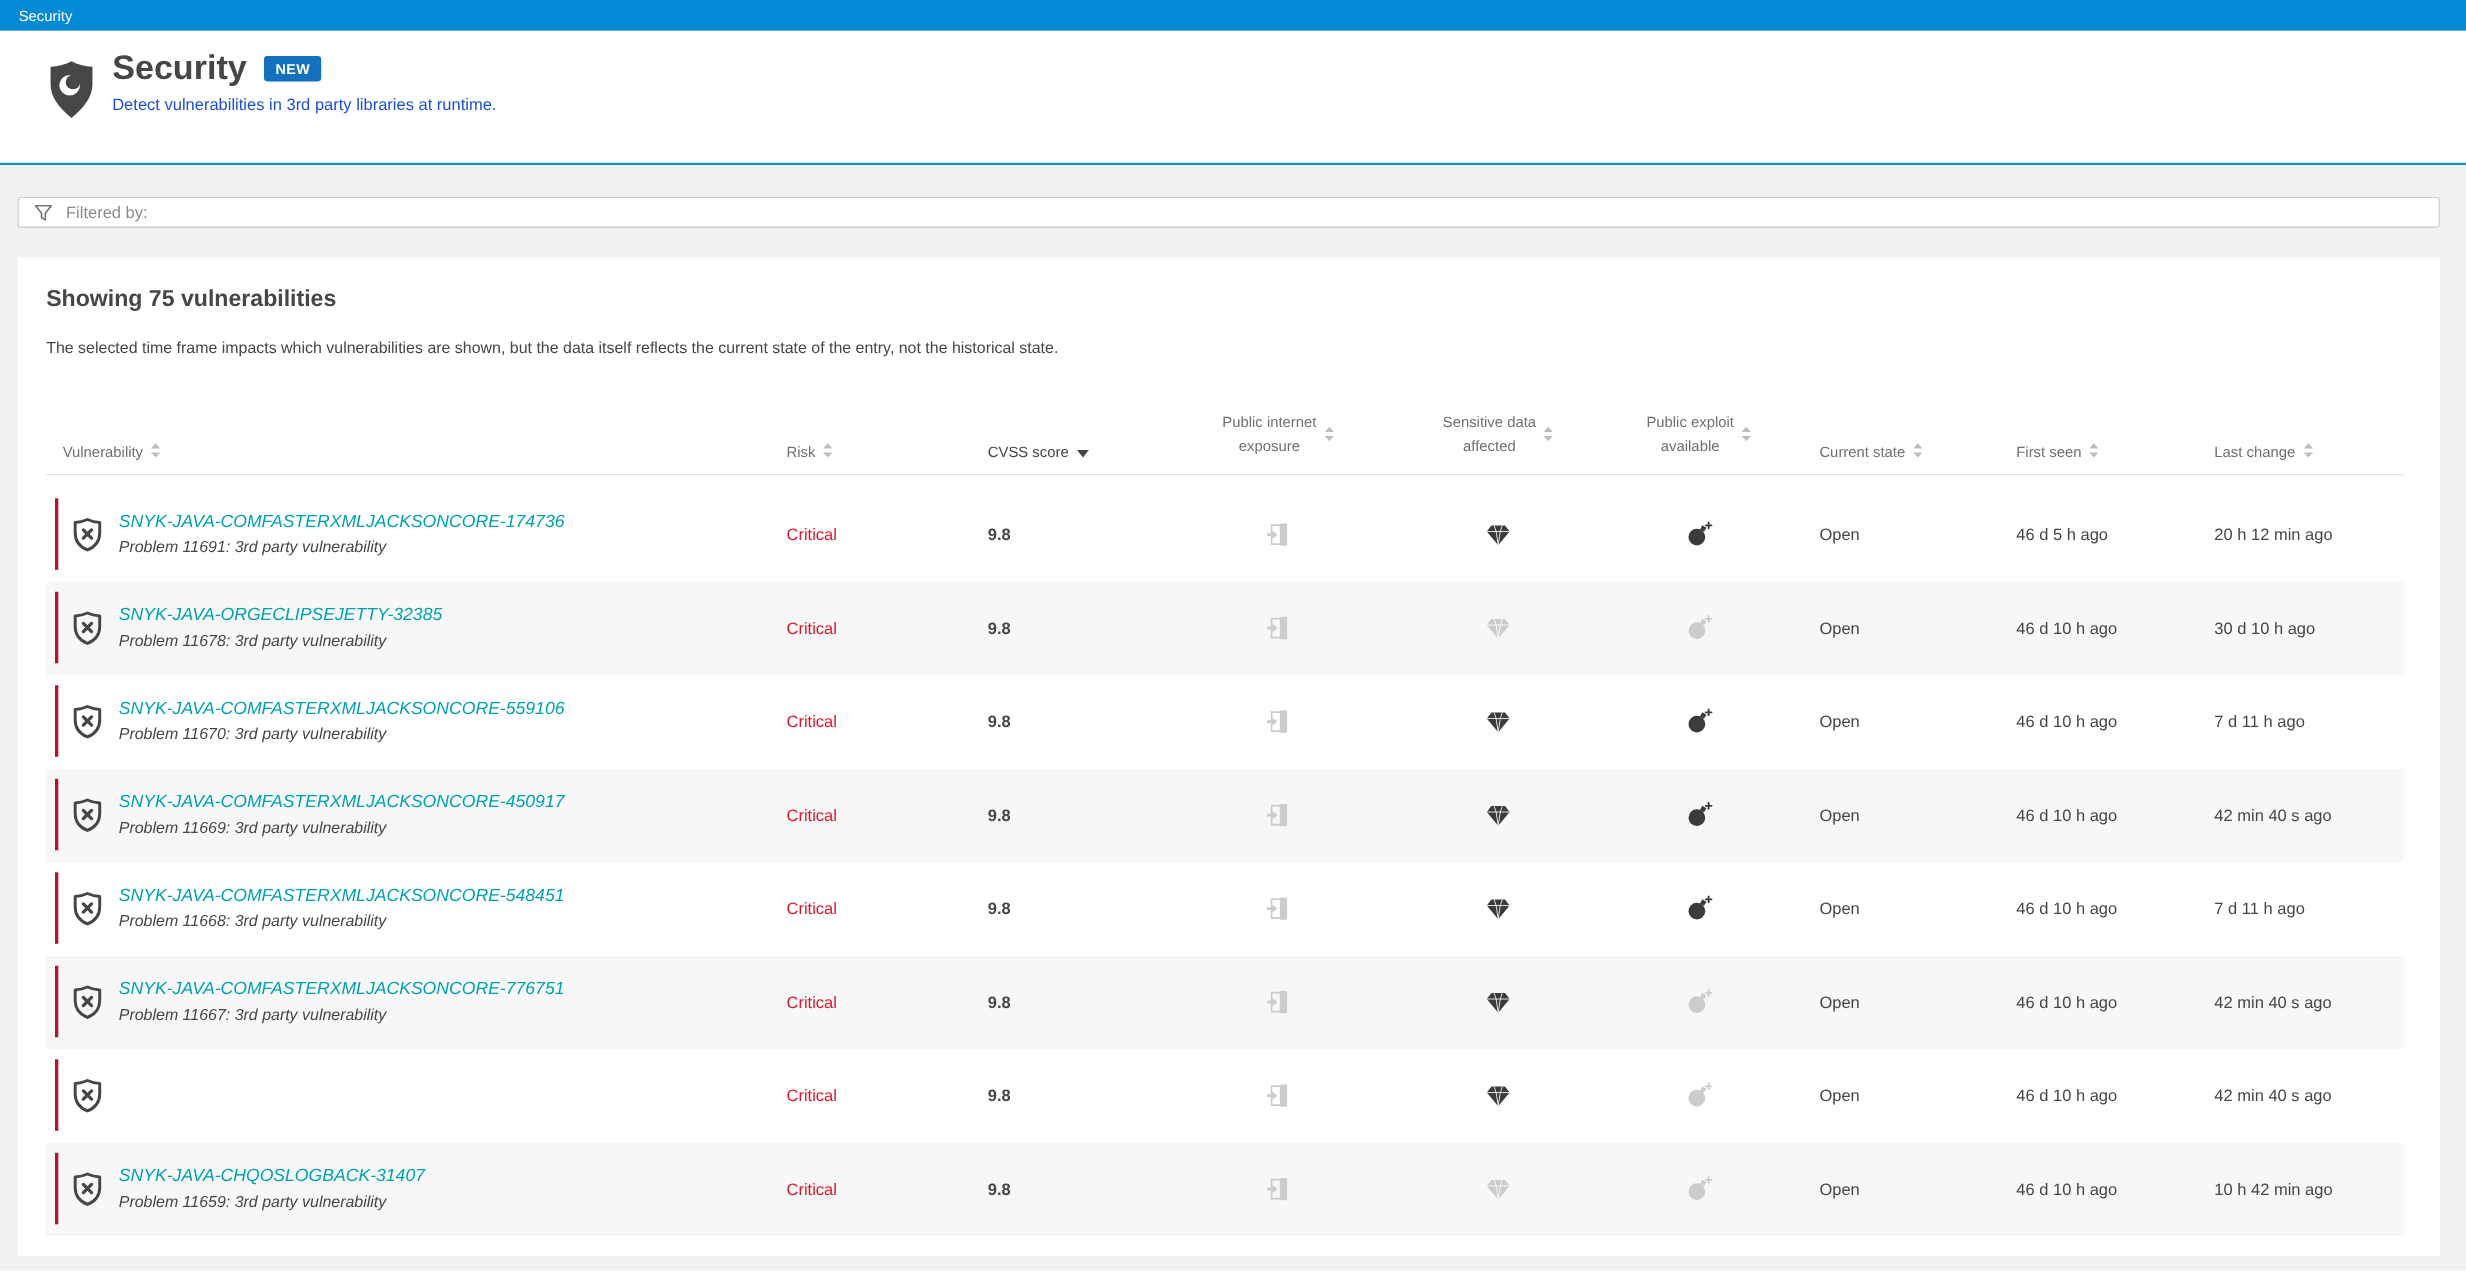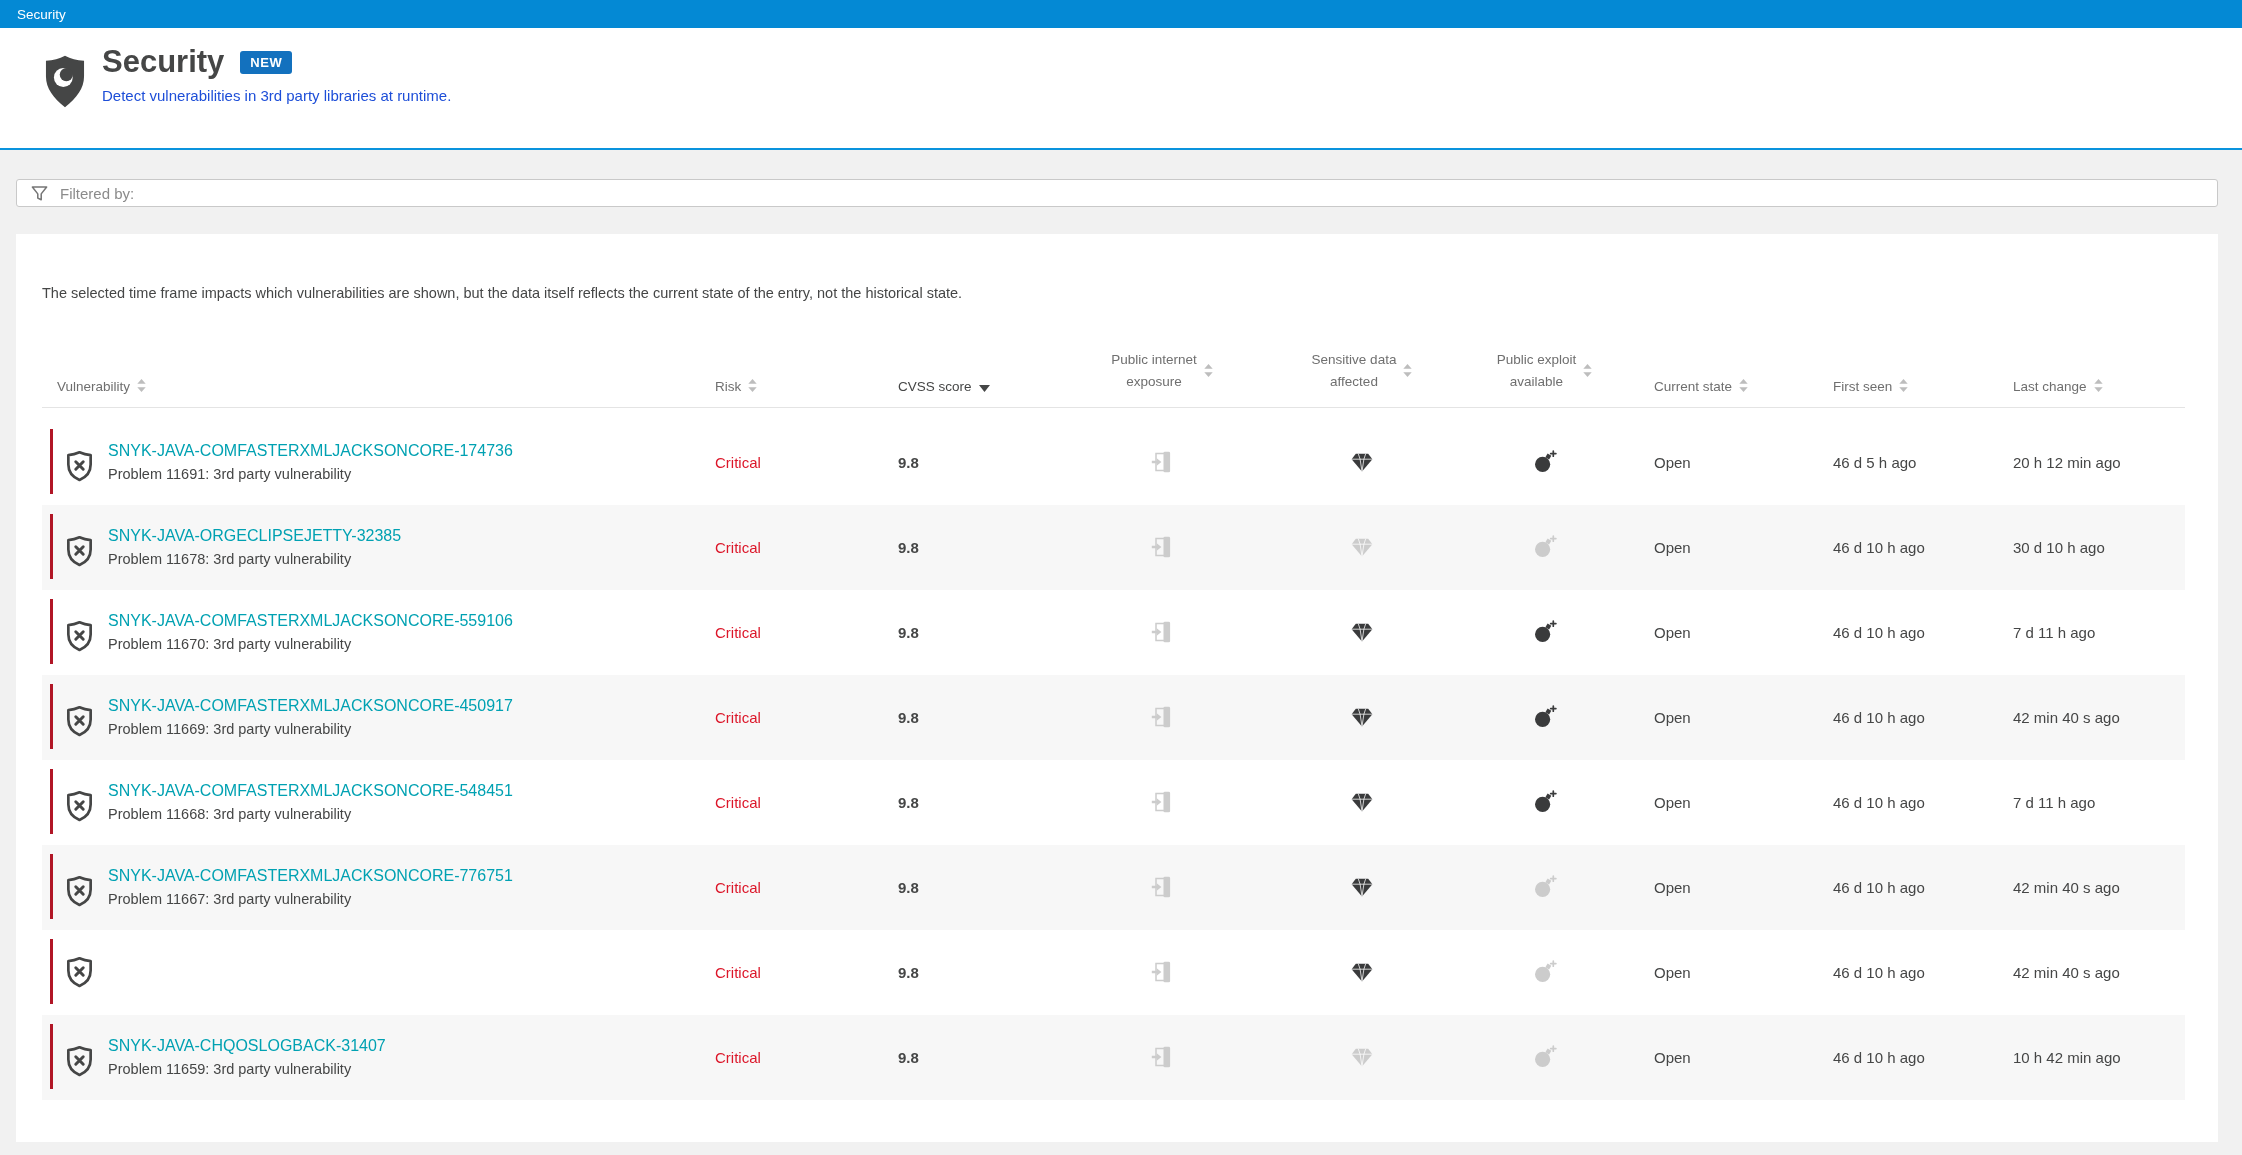--- a/index.html
+++ b/index.html
@@ -40,21 +40,21 @@
   .h7 { padding-left:22px; }
   .h8,.h9 { padding-left:41px; }
   .stack { display:flex; flex-direction:column; align-items:center; line-height:1.65; }
 
   .spacer { height:12px; }
 
   .row { display:grid; grid-template-columns:var(--cols); height:85px; align-items:center; position:relative; background:#ffffff; }
   .row.alt { background:#f7f7f7; }
   .row::before { content:""; position:absolute; left:8px; top:9px; bottom:11px; width:3px; background:#b11626; }
 
-  .cell-vuln { display:flex; align-items:flex-end; gap:13px; padding-left:22px; }
+  .cell-vuln { display:flex; align-items:center; gap:13px; padding-left:22px;font-style:italic; }
   .vuln-icon { color:#454646; display:flex; }
   .vuln-link { font-size:16px; color:#00a1b2; text-decoration:none; display:block; cursor:pointer; }
   .vuln-problem { font-size:14.5px; color:#454646; margin-top:6px; }
 
   .cell-risk { padding-left:43px; color:#dc172a; font-size:15px; }
   .cell-cvss { padding-left:41px; font-size:15px; font-weight:700; color:#454646; }
   .cell-icon { display:flex; justify-content:center; }
   .icon-active { color:#3a3b3c; display:flex; }
   .icon-inactive { color:#cccccc; display:flex; }
   .cell-state { padding-left:22px; font-size:15px; }
@@ -110,20 +110,21 @@
 </div>
 
 <div class="filter-bar">
   <svg width="19" height="19" viewBox="0 0 20 20">
     <path d="M2.5 3.2 H17.5 L11.8 10.4 V16.6 L8.2 14.8 V10.4 Z" fill="none" stroke="#757575" stroke-width="1.6" stroke-linejoin="round"></path>
   </svg>
   <span class="filter-label">Filtered by:</span>
 </div>
 
 <div class="card">
+  <h2>Showing 75 vulnerabilities</h2>
   <div class="note">The selected time frame impacts which vulnerabilities are shown, but the data itself reflects the current state of the entry, not the historical state.</div>
 
   <div class="table-header">
     <div class="hcell h1">
       <span>Vulnerability</span>
       <svg width="9" height="13" viewBox="0 0 9 13">
           <use href="#def-sort"></use>
         </svg>
     </div>
     <div class="hcell h2">

